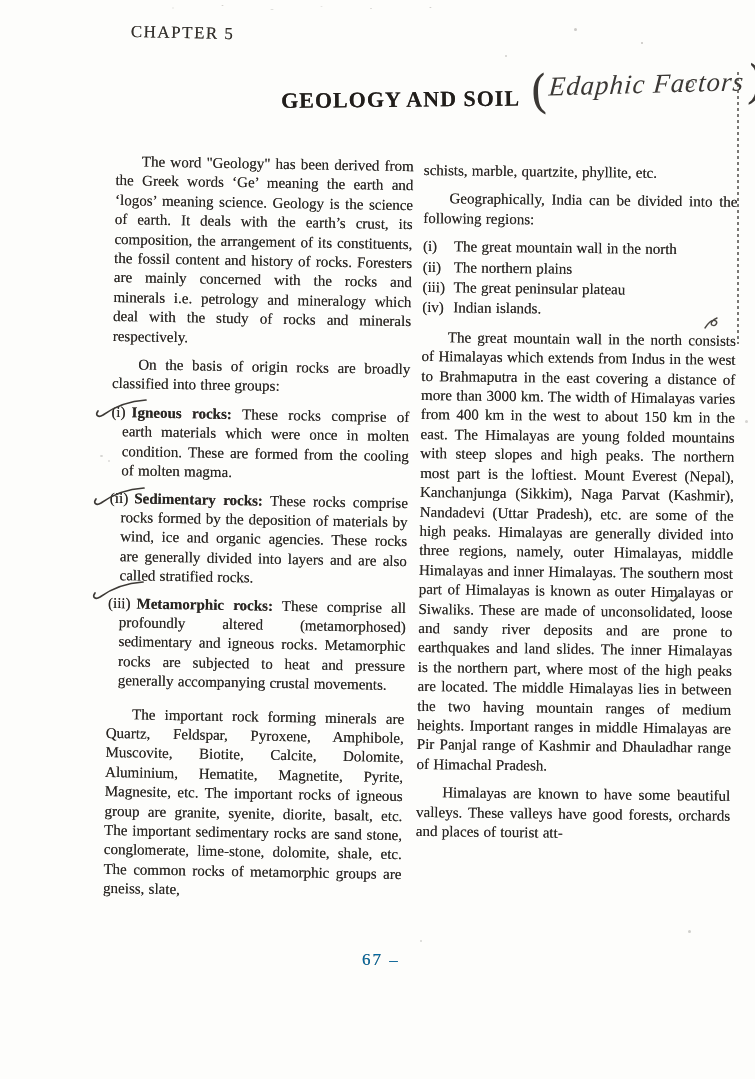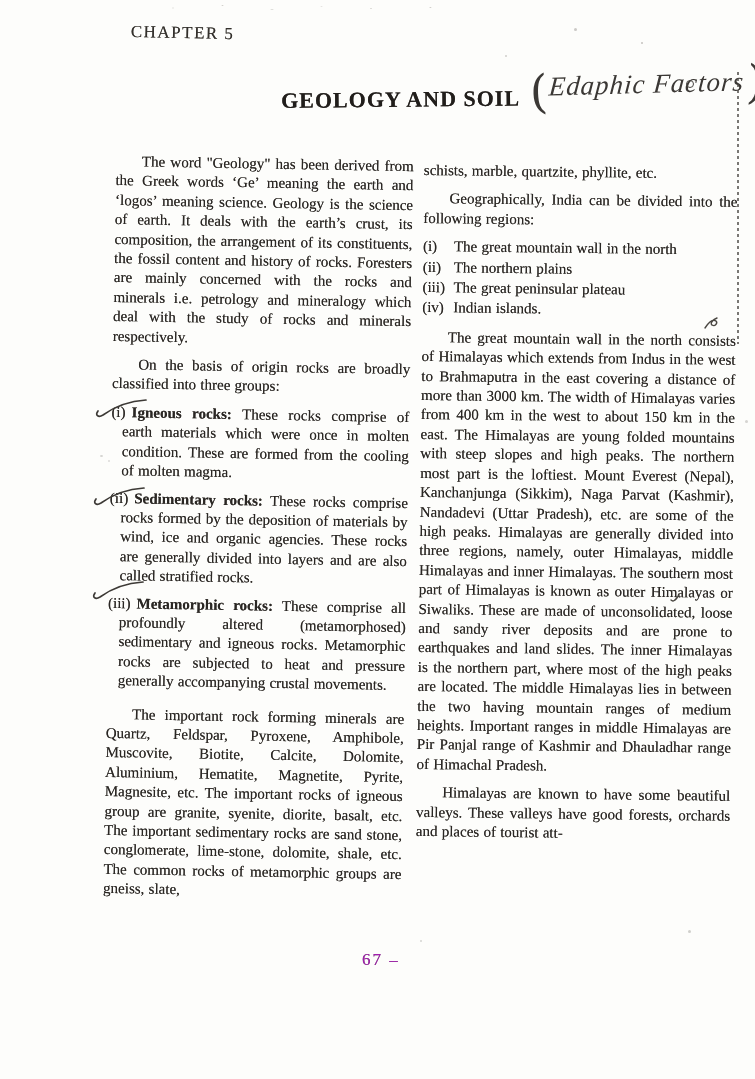--- a/index.html
+++ b/index.html
@@ -102,21 +102,21 @@
     opacity:.75;
   }
   .pen-scribble{
     position:absolute;left:702px;top:312px;width:22px;height:22px;
   }
   .pen-tick-small{
     position:absolute;left:669px;top:590px;width:12px;height:12px;
   }
   .page-number{
     position:absolute;left:362px;top:950px;
-    font-size:17px;letter-spacing:2px;color:#a21caf;
+    font-size:17px;letter-spacing:2px;color:#0369a1;
     text-shadow:0 0 .4px rgba(50,45,40,.7);
   }
   .speckle{
     position:absolute;border-radius:50%;
     background:#8d8a85;
   }
   .top-noise{
     position:absolute;left:140px;top:2px;width:330px;height:12px;
     background:
       radial-gradient(2px 1px at 10% 50%, #b5b2ad 0, transparent 70%),

